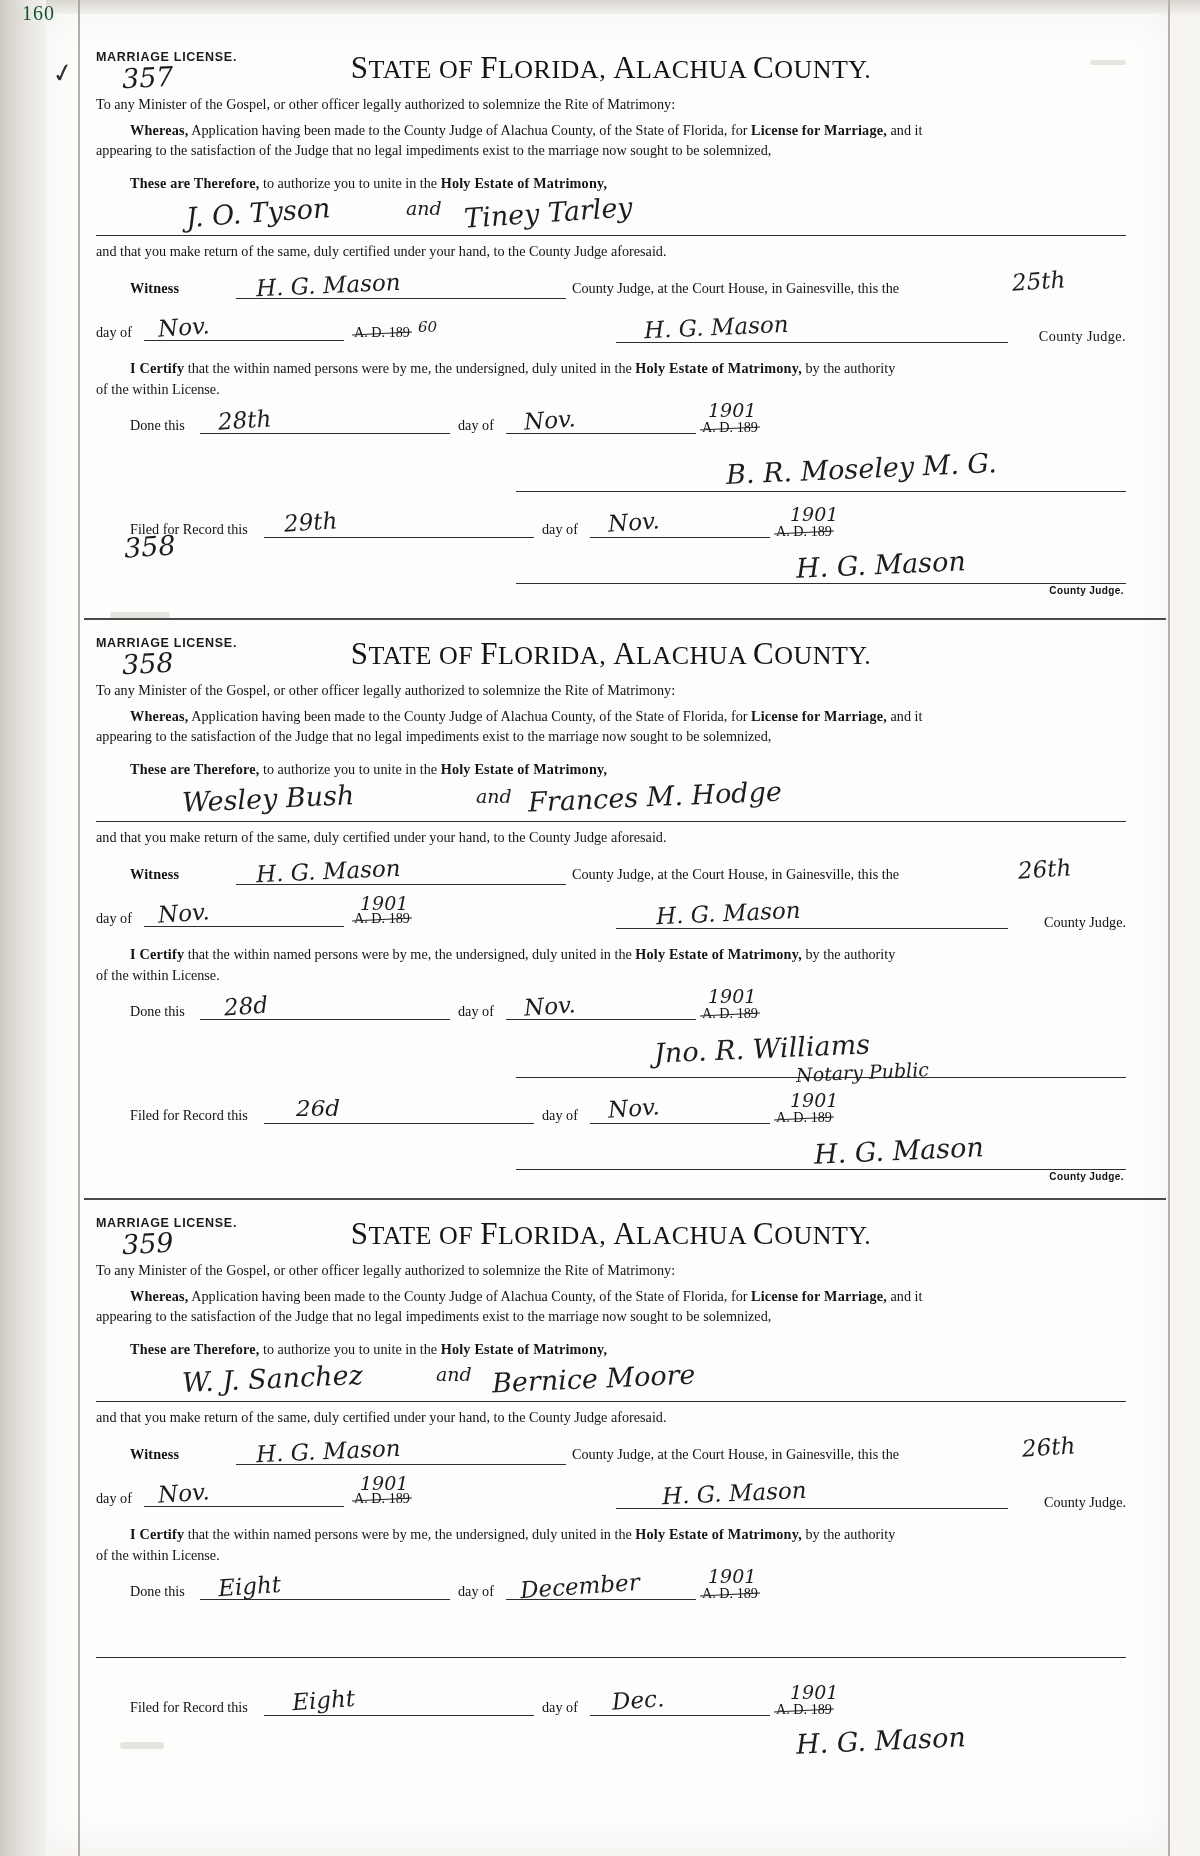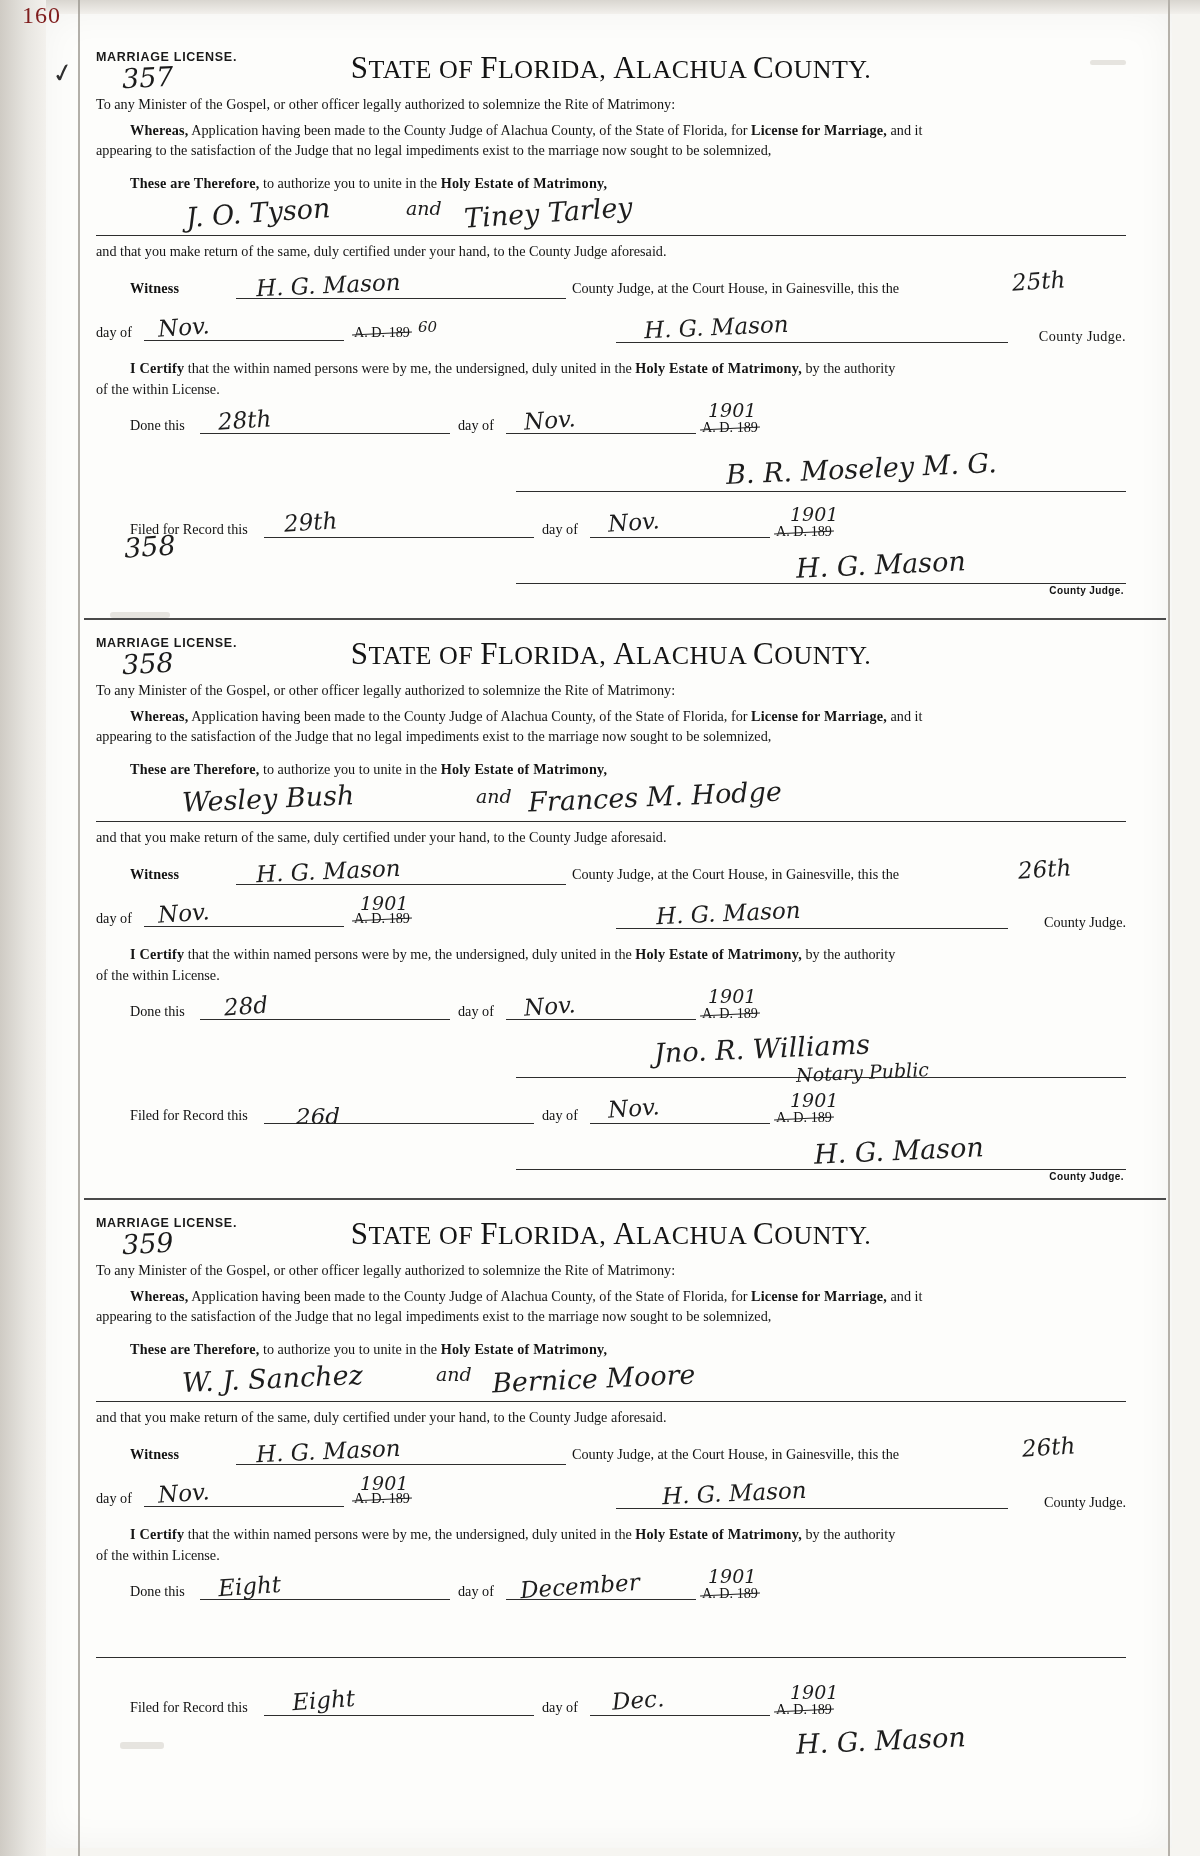--- a/index.html
+++ b/index.html
@@ -53,22 +53,22 @@
   .outer-rule-right {
     position: absolute;
     left: 1168px; top: 0;
     width: 2px; height: 1856px;
     background: #b5b1aa;
   }
   .page-number-top {
     position: absolute;
     left: 22px; top: 2px;
     font-family: "Liberation Serif", serif;
-    font-size: 24px;
-    color: #7f1d1d;
+    font-size: 20px;
+    color: #14532d;
     letter-spacing: 1px;
   }
   .check-mark {
     position: absolute;
     left: 52px; top: 58px;
     font-size: 26px;
     color: #2f2f2f;
     transform: rotate(-12deg);
     font-family: "Liberation Serif", serif;
   }
@@ -363,21 +363,21 @@
 
     <div style="position:relative;height:60px;">
       <div class="rule" style="position:absolute;left:420px;right:0;top:44px;"></div>
       <div class="hw hw-lg tilt2" style="left:558px;top:0px;">Jno. R. Williams</div>
       <div class="hw hw-sm tilt2" style="left:700px;top:28px;">Notary Public</div>
     </div>
 
     <div style="position:relative;height:44px;margin-top:2px;">
       <span style="position:absolute;left:34px;top:12px;font-size:14.2px;">Filed for Record this</span>
       <div class="rule" style="position:absolute;left:168px;width:270px;top:28px;"></div>
-      <div class="hw hw-md" style="left:200px;top:0px;margin-top:8px;">26d</div>
+      <div class="hw hw-md" style="left:200px;top:0px;">26d</div>
       <span style="position:absolute;left:446px;top:12px;font-size:14.2px;">day of</span>
       <div class="rule" style="position:absolute;left:494px;width:180px;top:28px;"></div>
       <div class="hw hw-md tilt" style="left:512px;top:0px;">Nov.</div>
       <span class="strike" style="position:absolute;left:680px;top:14px;font-size:14.2px;">A. D. 189</span>
       <div class="hw hw-sm" style="left:694px;top:-6px;">1901</div>
     </div>
 
     <div style="position:relative;height:40px;">
       <div class="rule" style="position:absolute;left:420px;right:0;top:30px;"></div>
       <div class="hw hw-lg tilt2" style="left:718px;top:-4px;">H. G. Mason</div>

